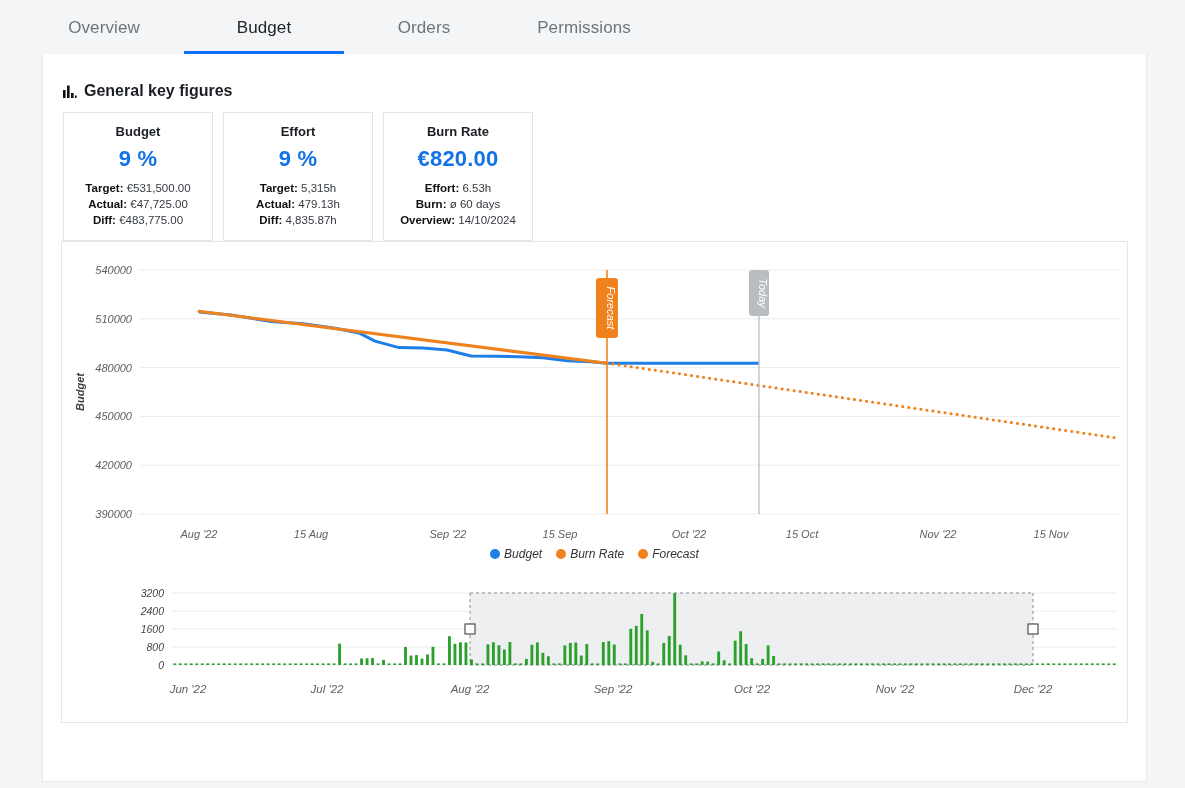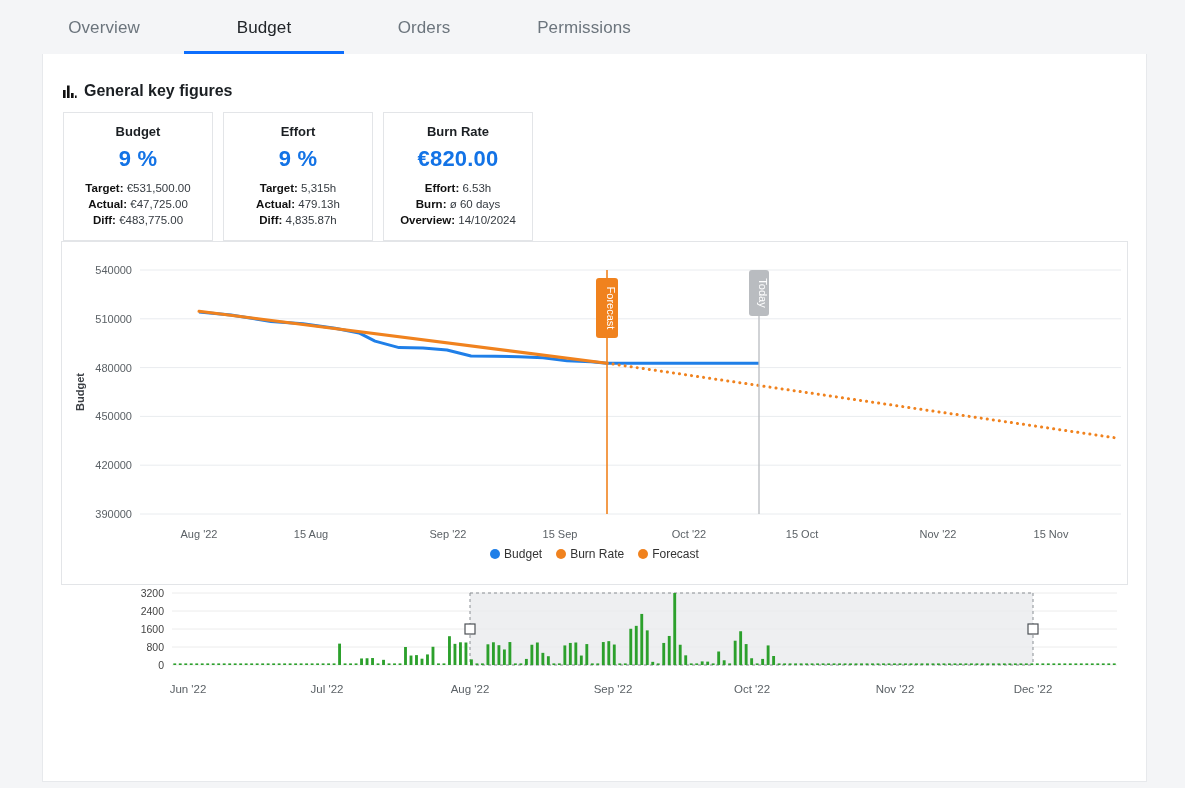--- a/index.html
+++ b/index.html
@@ -85,23 +85,24 @@
     margin: 7px 0 8px 0;
     letter-spacing: .2px;
   }
   .kpi-row { font-size: 11.5px; color: #343a40; line-height: 16px; }
   .kpi-row b { color: #111; text-align: center; }
 
   
   .chart-box {
     border: 1px solid #e3e5e8;
     background: #fff;
-    height: 344px;
+    height: 482px;
     position: relative;
     box-sizing: border-box;
+    font-style: italic;
   }
   svg { display: block; }
 
   .legend {
     position: absolute;
     left: 0; right: 0;
     top: 305px;
     display: flex;
     justify-content: center;
     gap: 14px;

